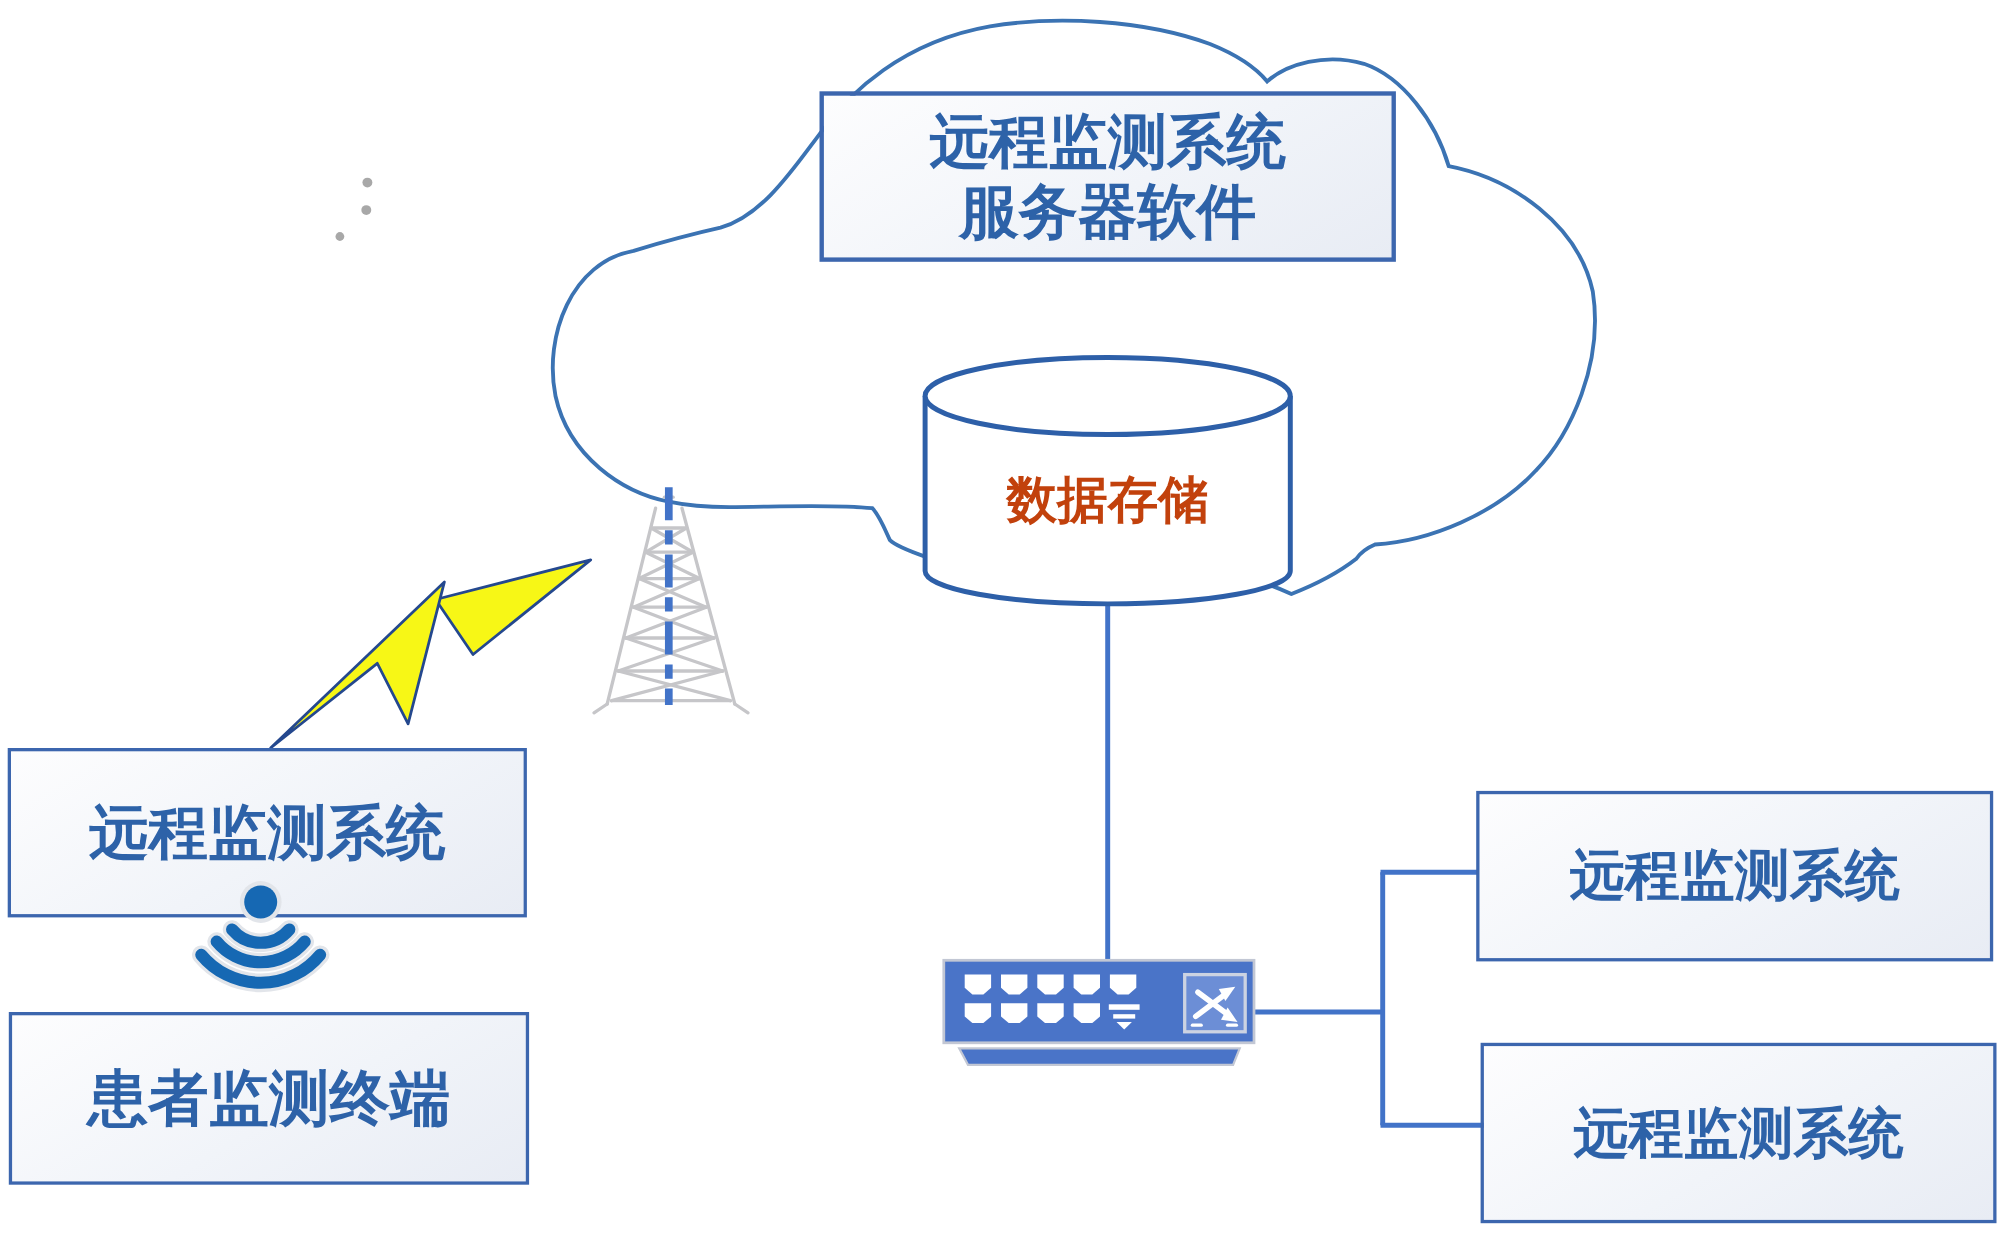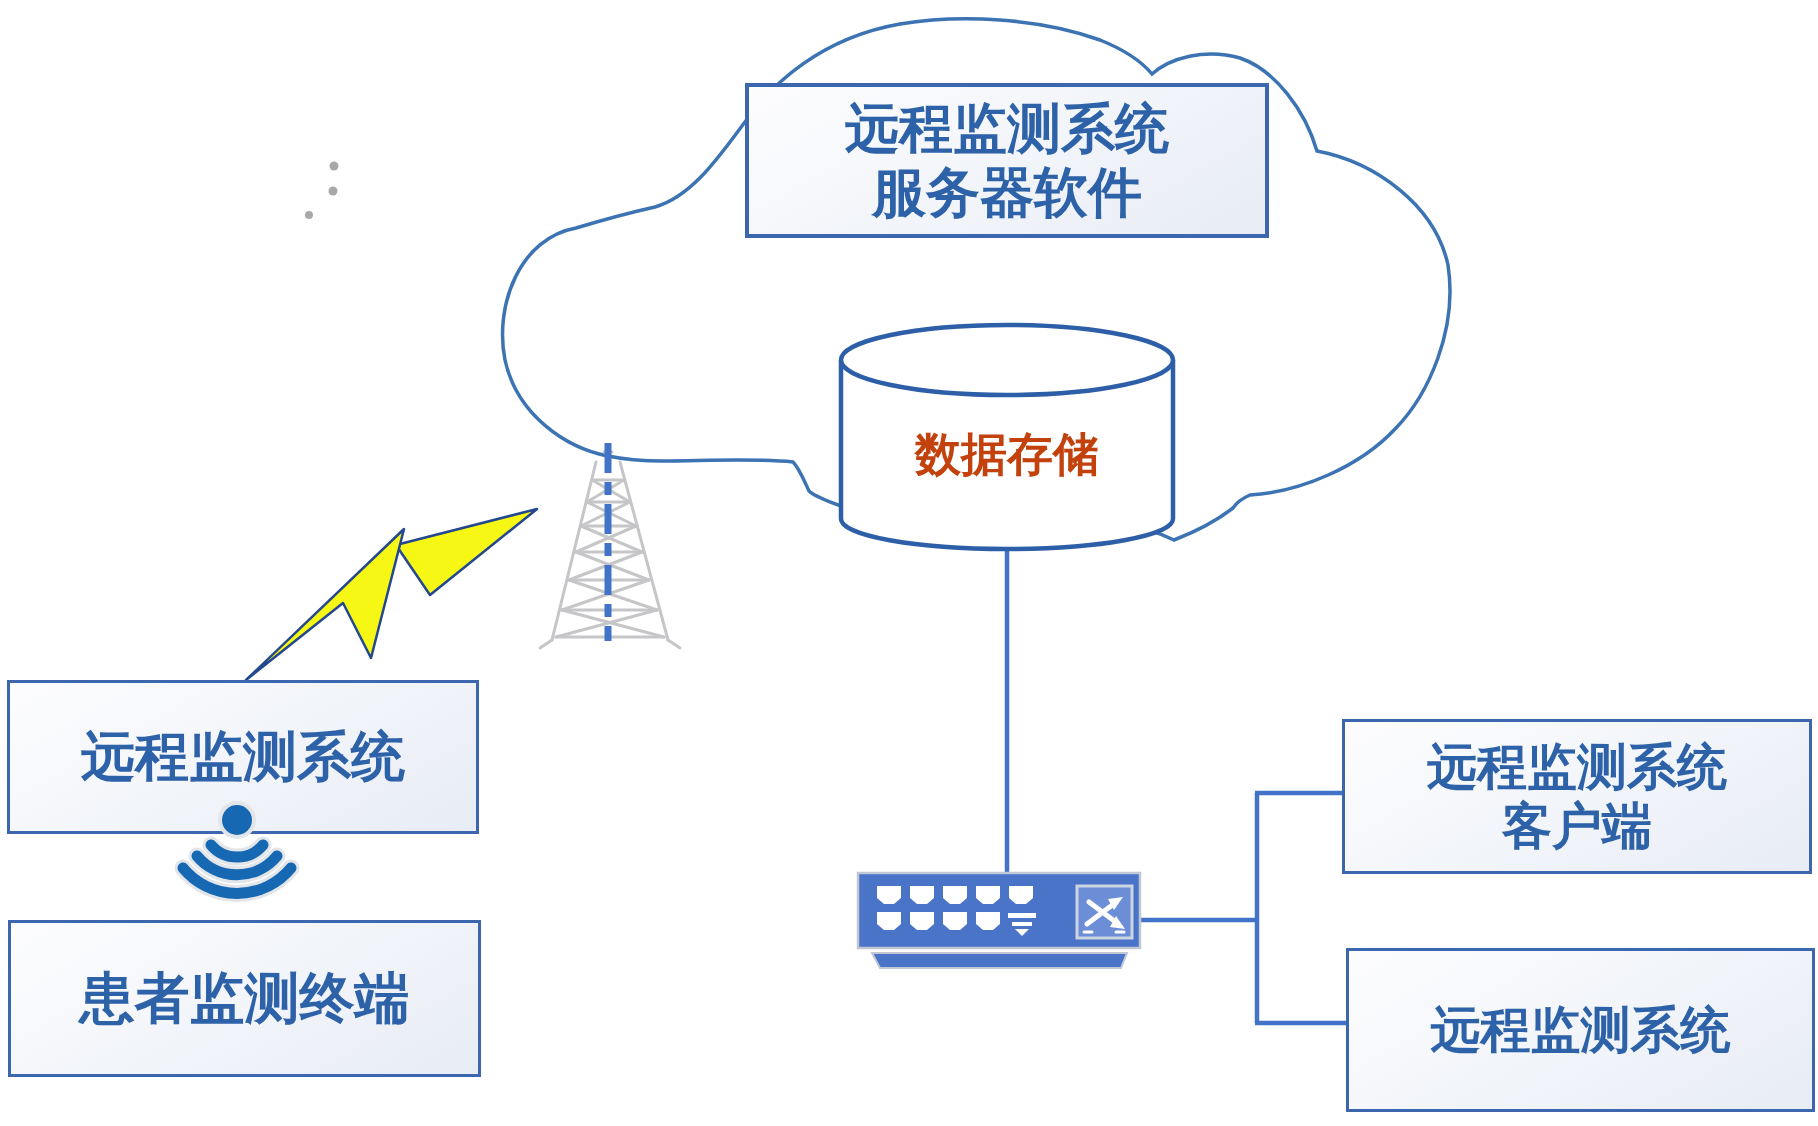--- a/index.html
+++ b/index.html
@@ -154,21 +154,20 @@
     <span>远程监测系统</span>
   </div>
 
 
   <div class="box fs55" style="left:8px;top:920px;width:473px;height:157px;">
     <span>患者监测终端</span>
   </div>
 
   <div class="box fs50" style="left:1342px;top:719px;width:470px;height:155px;">
     <span>远程监测系统</span>
-    <span>客户端</span>
   </div>
 
   <div class="box fs50" style="left:1346px;top:948px;width:469px;height:164px;">
     <span>远程监测系统</span>
   </div>
 
   <svg class="layer" viewBox="0 0 1818 1126">
     <g fill="none" stroke-linecap="round">
       <g stroke="#e2e5ea" stroke-width="17">
         <path d="M 211,845 A 34 34 0 0 0 263,845"></path>

